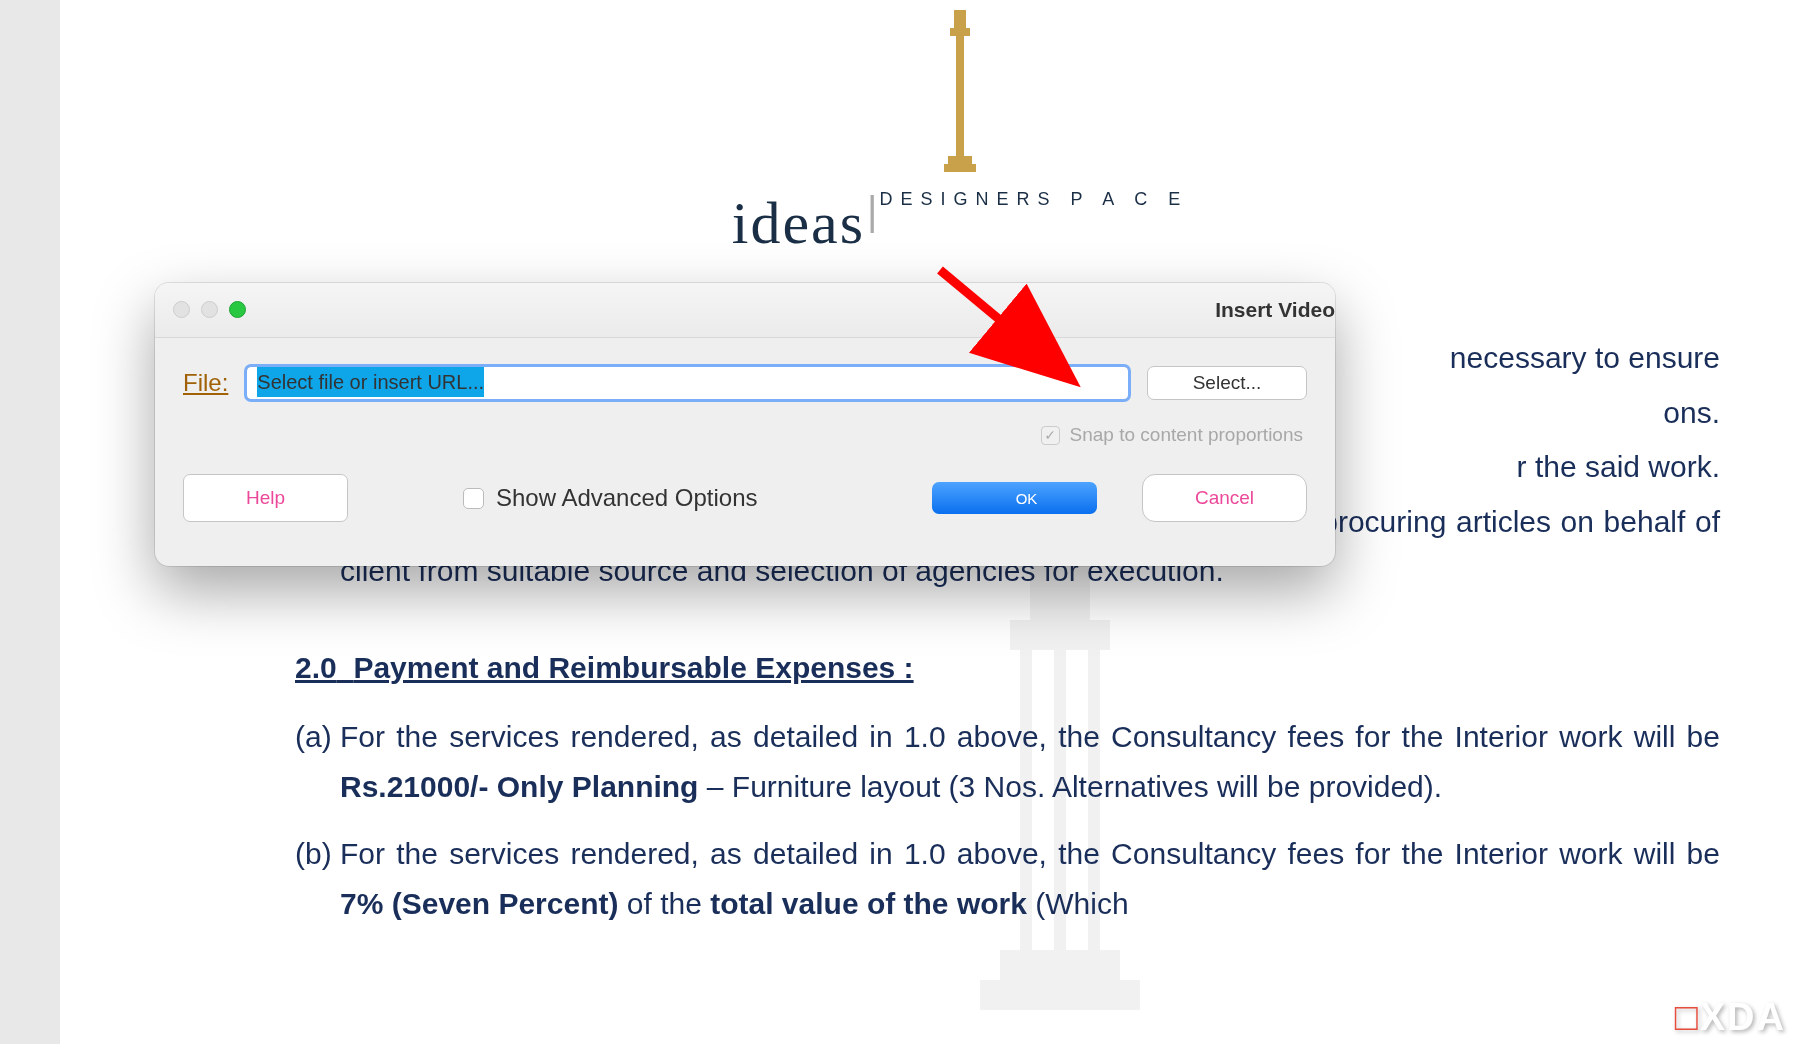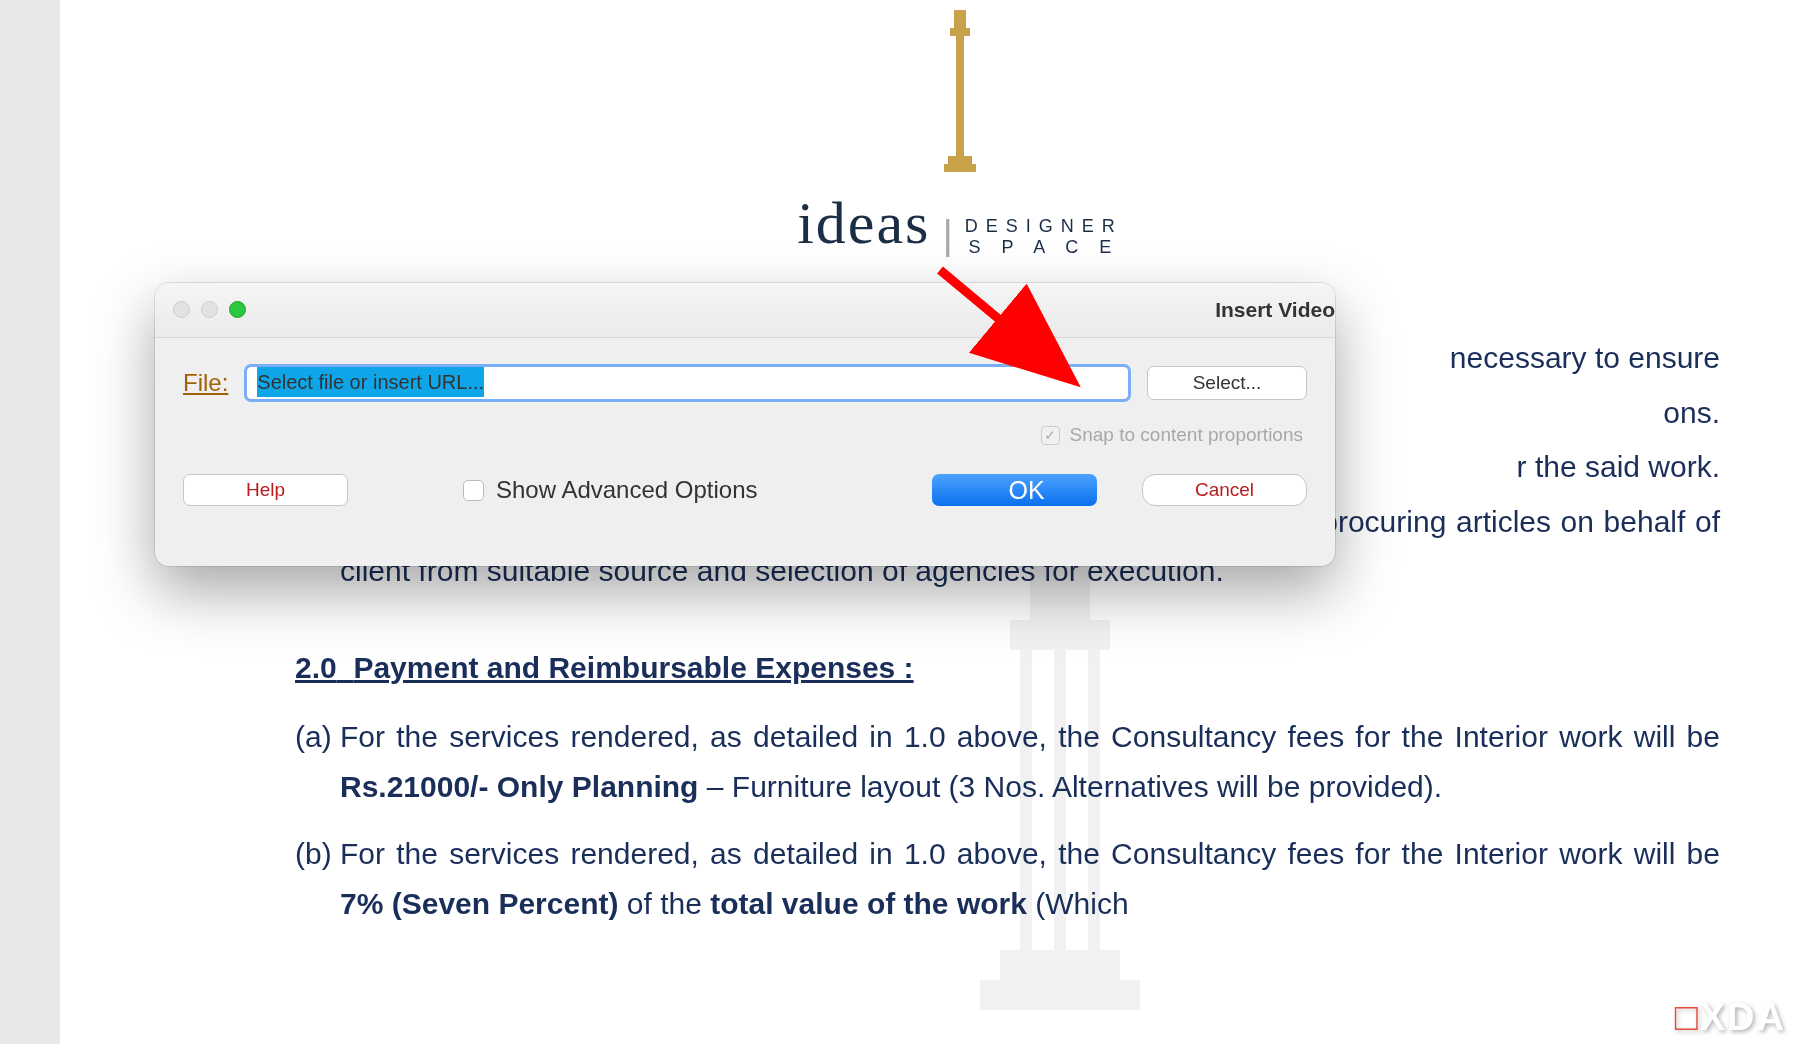--- a/index.html
+++ b/index.html
@@ -30,38 +30,38 @@
       text-align: center;
       padding-top: 10px;
       position: relative;
     }
     .column-icon {
       display: inline-block;
       margin-bottom: 10px;
     }
     .logo-text {
       display: flex;
-      align-items: flex-end;
+      align-items: flex-start;
       justify-content: center;
-      gap: 12px;
+      gap: 2px;
       color: #1a2e45;
     }
     .logo-ideas {
       font-family: Georgia, serif;
       font-size: 60px;
       font-weight: 400;
       letter-spacing: 2px;
     }
     .logo-divider {
       font-size: 40px;
       color: #aaa;
     }
     .logo-right {
       display: flex;
-      flex-direction: column;
+      flex-direction: row;
       font-size: 18px;
       letter-spacing: 8px;
       font-weight: 500;
     }
     .doc-body {
       color: #1a2e5a;
       font-family: Arial, Helvetica, sans-serif;
       font-size: 30px;
       line-height: 1.65;
       margin-top: 75px;
@@ -224,26 +224,26 @@
       font-size: 14px;
       color: #aaa;
     }
     .button-row {
       display: flex;
       align-items: center;
       margin-top: 28px;
       gap: 20px;
     }
     .mac-btn {
-      height: 32px;
+      height: 48px;
       border: 1px solid #c5c5c5;
       border-radius: 7px;
       background: #ffffff;
       font-size: 19px;
-      color: #b91c1c;
+      color: #ec4899;
       cursor: pointer;
     }
     .help-btn { width: 165px; }
     .advanced-check {
       display: flex;
       align-items: center;
       gap: 12px;
       margin-left: 95px;
       font-size: 24px;
       color: #333;
@@ -256,21 +256,21 @@
       background: #fff;
     }
     .spacer { flex: 1; }
     .ok-btn {
       width: 165px;
       height: 32px;
       border: none;
       border-radius: 7px;
       background: linear-gradient(#4da3ff, #0a6fef);
       color: #fff;
-      font-size: 25px;
+      font-size: 15px;
       font-weight: 500;
       cursor: pointer;
       padding-left: 24px;
     }
     .cancel-btn { width: 165px; margin-left: 25px; border-radius: 13px; }
 
     
     .arrow-annotation {
       position: absolute;
       left: 930px;

